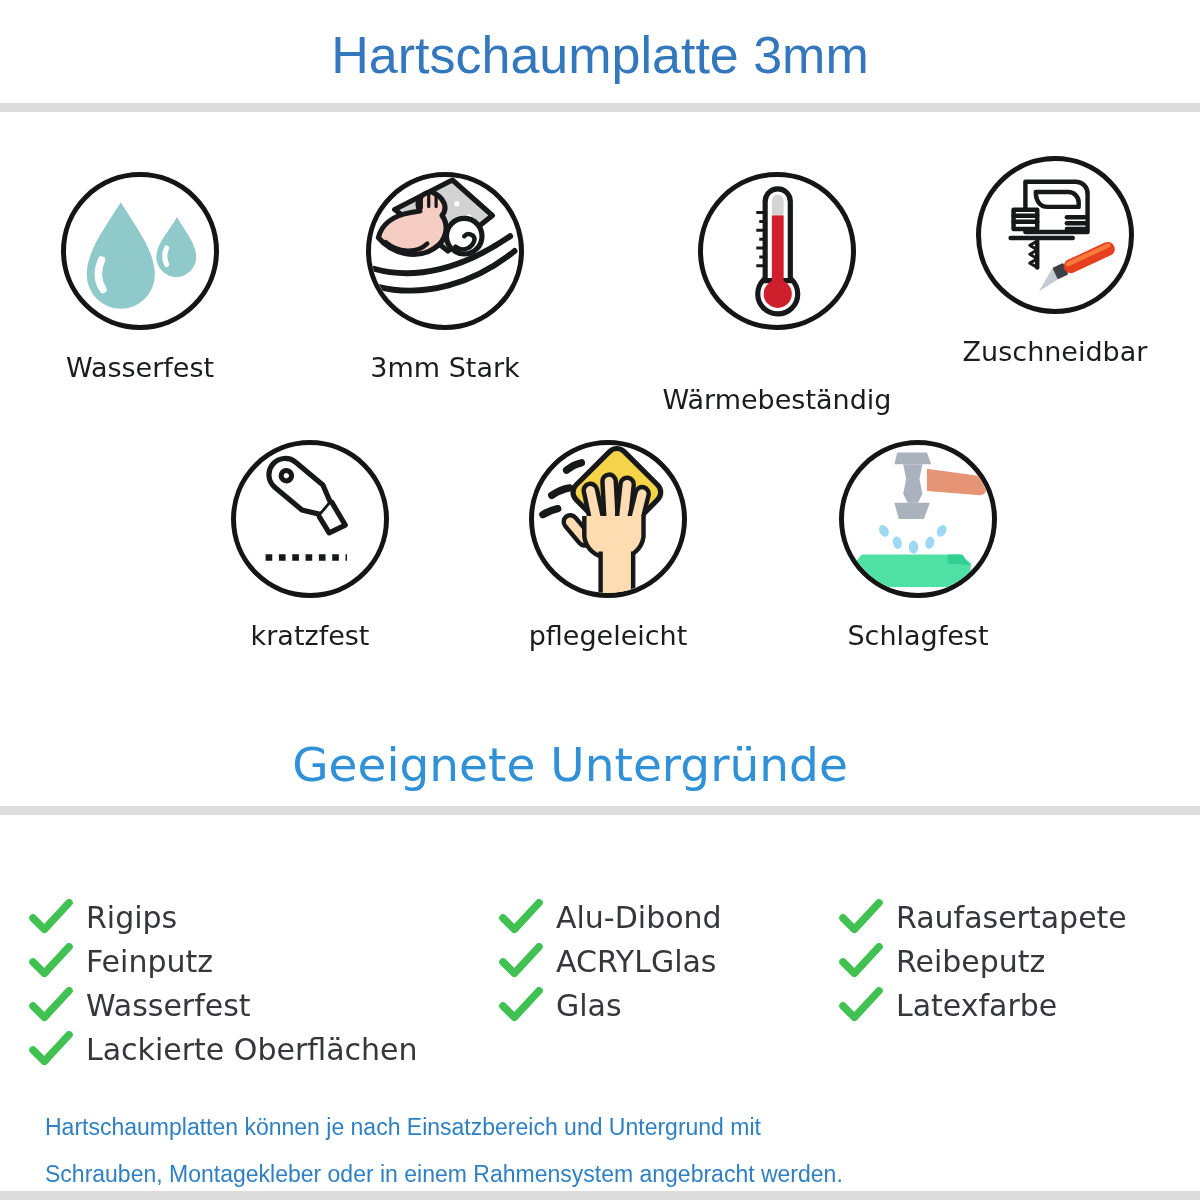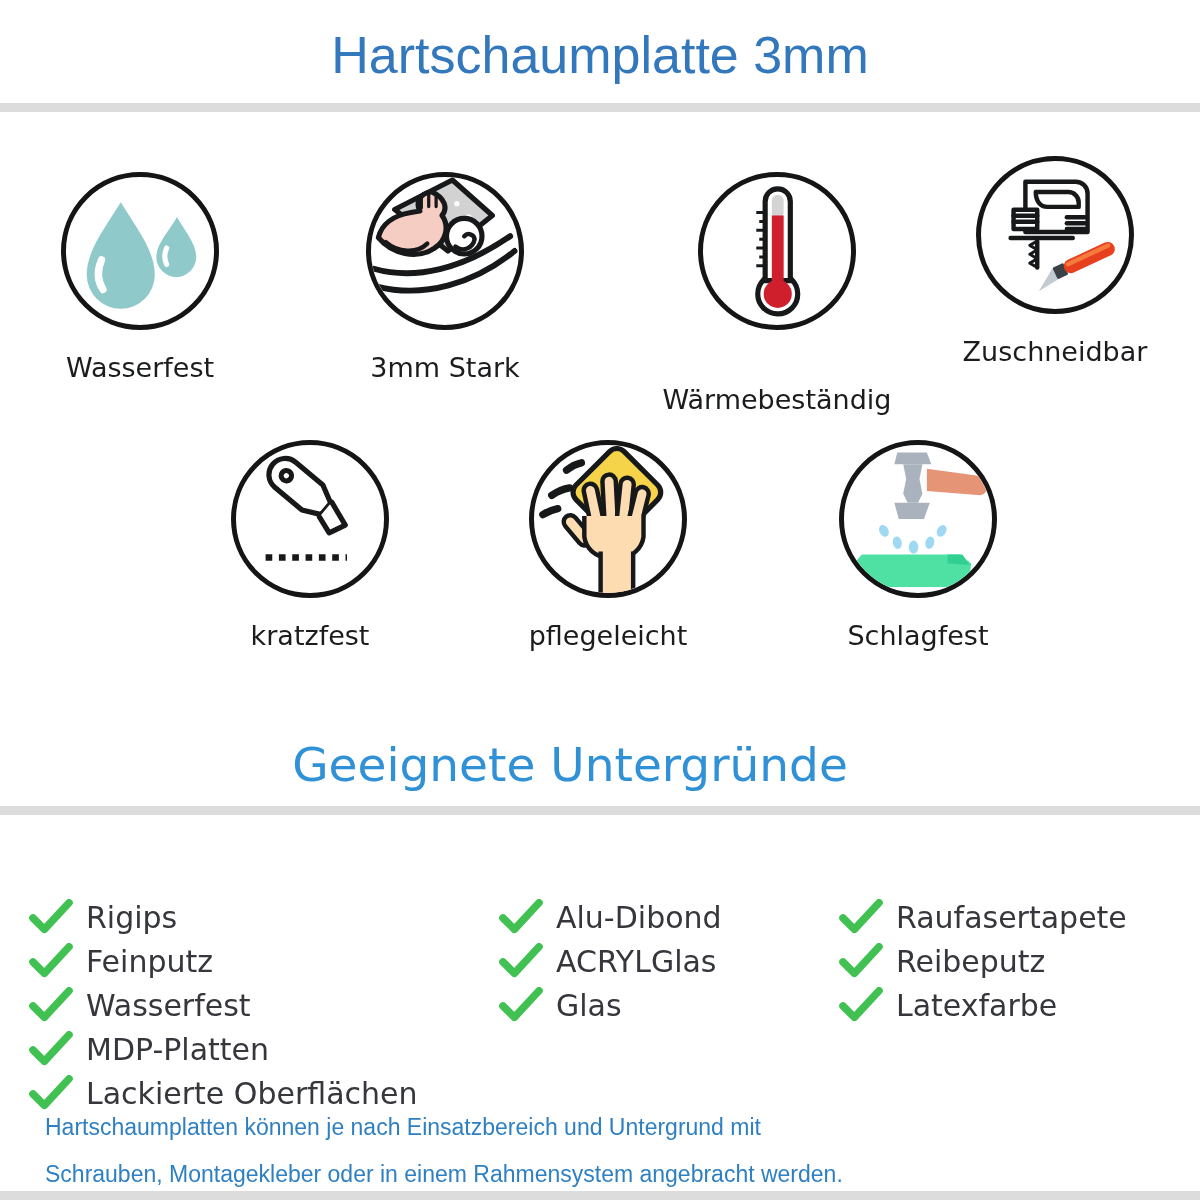--- a/index.html
+++ b/index.html
@@ -200,26 +200,20 @@
   <div class="sub-item">
     <svg viewBox="0 0 46 38">
         <path d="M4 20 L16 32 L42 4" stroke="#41c152" stroke-width="8" fill="none" stroke-linecap="round" stroke-linejoin="round"></path>
       </svg>
     <span>Wasserfest</span>
   </div>
   <div class="sub-item">
     <svg viewBox="0 0 46 38">
         <path d="M4 20 L16 32 L42 4" stroke="#41c152" stroke-width="8" fill="none" stroke-linecap="round" stroke-linejoin="round"></path>
       </svg>
-    <span>MDP-Platten</span>
-  </div>
-  <div class="sub-item">
-    <svg viewBox="0 0 46 38">
-        <path d="M4 20 L16 32 L42 4" stroke="#41c152" stroke-width="8" fill="none" stroke-linecap="round" stroke-linejoin="round"></path>
-      </svg>
     <span>Lackierte Oberflächen</span>
   </div>
 </div>
 
 <div class="sub-col" id="sub-col-1">
   <div class="sub-item">
     <svg viewBox="0 0 46 38">
         <path d="M4 20 L16 32 L42 4" stroke="#41c152" stroke-width="8" fill="none" stroke-linecap="round" stroke-linejoin="round"></path>
       </svg>
     <span>Alu-Dibond</span>

